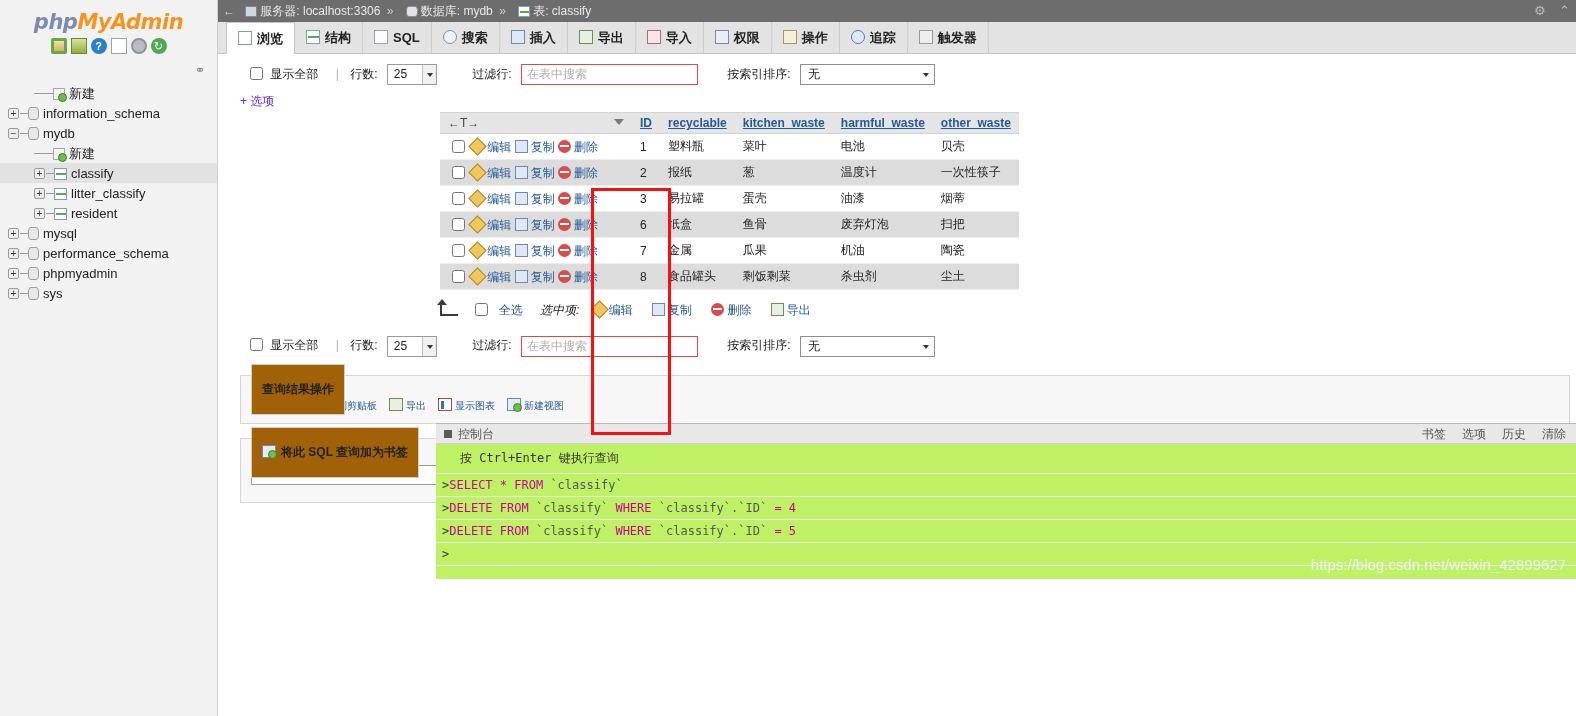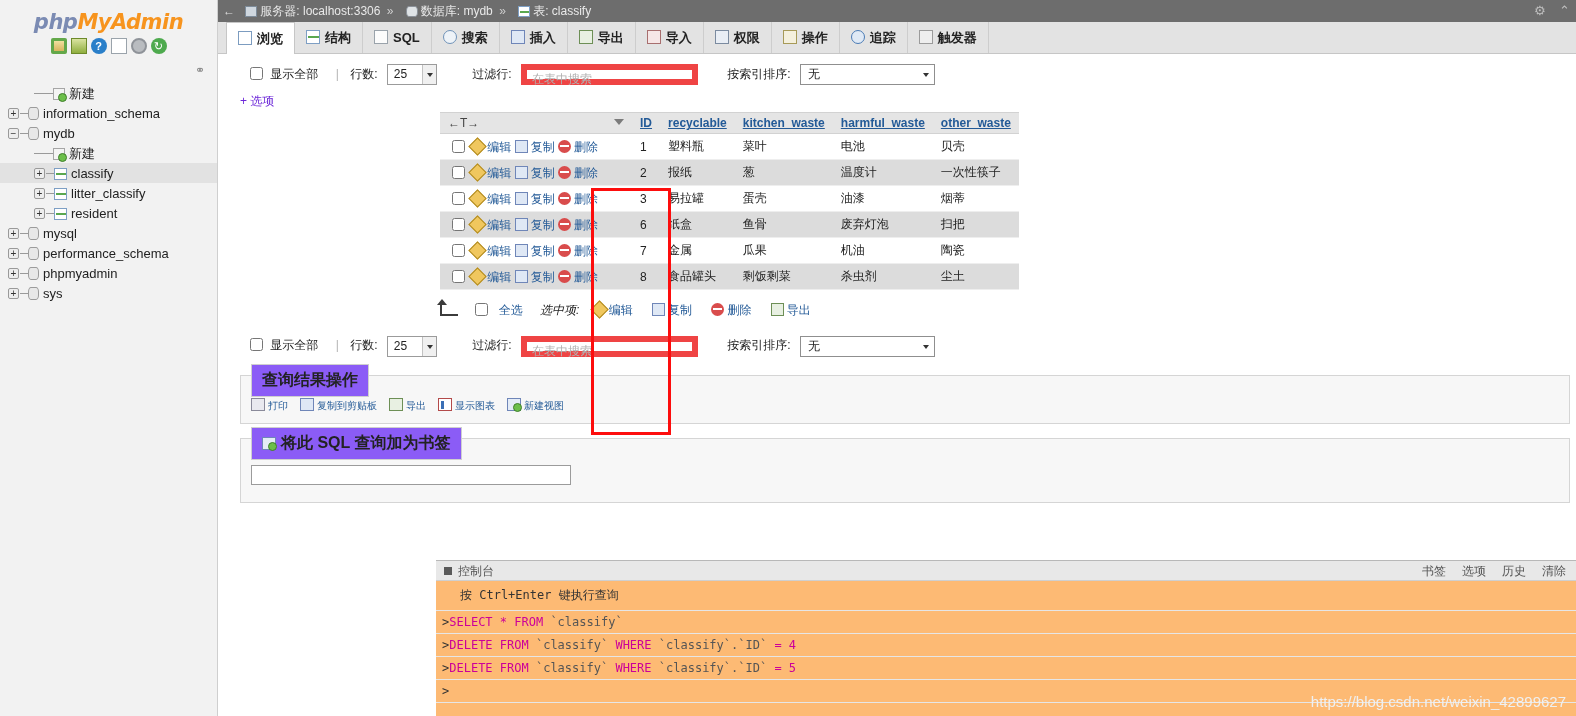--- a/index.html
+++ b/index.html
@@ -5,21 +5,21 @@
   * { box-sizing: border-box; }
   html, body {
     margin: 0; padding: 0;
     width: 1576px; height: 716px;
     overflow: hidden;
     font-family: "Liberation Sans", "DejaVu Sans", sans-serif;
     font-size: 12px;
     background: #fff;
     color: #000;
   }
-  #app { position: relative; width: 1576px; height: 716px; border-radius: 32px; }
+  #app { position: relative; width: 1576px; height: 579px; border-radius: 32px; }
 
   
   #sidebar {
     position: absolute; left: 0; top: 0;
     width: 218px; height: 716px;
     background: #f2f2f2;
     border-right: 1px solid #cfcfcf;
     overflow: hidden;
   }
   #logo {
@@ -152,21 +152,21 @@
   }
   .sel-rows .arrow {
     position:absolute; right:0; top:0; width:14px; height:19px; background:#f0f0f0;
     border-left:1px solid #c2c2c2;
   }
   .sel-rows .arrow:after {
     content:""; position:absolute; left:4px; top:8px;
     border-left:3px solid transparent; border-right:3px solid transparent; border-top:4px solid #333;
   }
   .filter-input {
-    display:inline-block; width: 177px; height: 21px; border:6px solid #ef4444;
+    display:inline-block; width: 177px; height: 21px; border:1px solid #ef4444;
     background:#fff; vertical-align:middle; line-height:19px; padding-left:5px;
     color:#b0b0b0; font-size:12px;
   }
   .sel-index {
     display:inline-block; width:135px; height:21px; border:1px solid #8f8f8f; background:#fff;
     vertical-align:middle; position:relative; padding-left:7px; line-height:19px; font-size:12px;
   }
   .sel-index .arrow {
     position:absolute; right:2px; top:2px; width:11px; height:15px; background:#fff;
   }
@@ -215,22 +215,22 @@
   #actionrow .seltxt { color:#222; margin: 0 10px 0 14px; font-style: italic; }
   #actionrow .lnk { margin-right: 16px; }
 
   
   .fs {
     margin: 14px 0 0 22px; width: 1330px;
     border: 1px solid #d5d5d5; background: #f7f7f7;
     padding: 16px 10px 10px 10px; position: relative;
   }
   .fs .legend {
-    position:absolute; left: 10px; top: -12px; background:#8b5cf6;
-    border:1px solid #cfcfcf; padding: 5px 10px; font-size:16px; font-weight:bold; color:#222;
+    position:absolute; left: 10px; top: -12px; background:#a16207;
+    border:1px solid #cfcfcf; padding: 16px 10px; font-size:12px; font-weight:bold; color:#222;
   }
   .fs .links { font-size:10px; color:#235a97; white-space:nowrap; padding-top: 6px;}
   .fs .links .item { margin-right: 12px; display:inline-block;}
   .fs .links .gl { display:inline-block; width:14px; height:13px; vertical-align:-2px; margin-right:3px;}
   .gl-print{background:#e9e9ef;border:1px solid #8a8a9a;}
   .gl-clip{background:#dfe8f5;border:1px solid #6f86b8;}
   .gl-chart{background:#fff;border:1px solid #b34a4a;position:relative;}
   .gl-chart:after{content:"";position:absolute;left:2px;bottom:1px;width:3px;height:8px;background:#3b6fb5;}
   .gl-view{background:#e4ecf7;border:1px solid #6f86b8;position:relative;}
   .gl-view:after{content:"";position:absolute;right:-2px;bottom:-2px;width:7px;height:7px;
@@ -241,21 +241,21 @@
 
   
   #redbox {
     position:absolute; left: 373px; top: 134px; width: 80px; height: 247px;
     border: 3px solid #fd0d0d; pointer-events: none; z-index: 30;
   }
 
   
   #console {
     position:absolute; left: 218px; right:0; bottom:0; height: 156px;
-    background: #fdba74; border-top: 1px solid #b8b8b8;
+    background: #bef264; border-top: 1px solid #b8b8b8;
   }
   #consolehdr {
     height: 20px; background:#e8e8e8; border-bottom:1px solid #cfcfcf;
     font-size:12px; color:#555; line-height:20px; padding-left:8px; position:relative;
   }
   #consolehdr .sq { display:inline-block; width:8px; height:8px; background:#5a5a5a; vertical-align:0px; margin-right:6px;}
   #consolehdr .rt { position:absolute; right:10px; top:0; color:#555; }
   #consolehdr .rt span { margin-left: 16px; font-family: Liberation Serif, serif; }
   .chint { font-family:"DejaVu Sans Mono","Liberation Mono",monospace; font-size:12px;
            color:#333; padding: 6px 0 6px 24px; border-bottom:1px solid #e6e6e6; }

